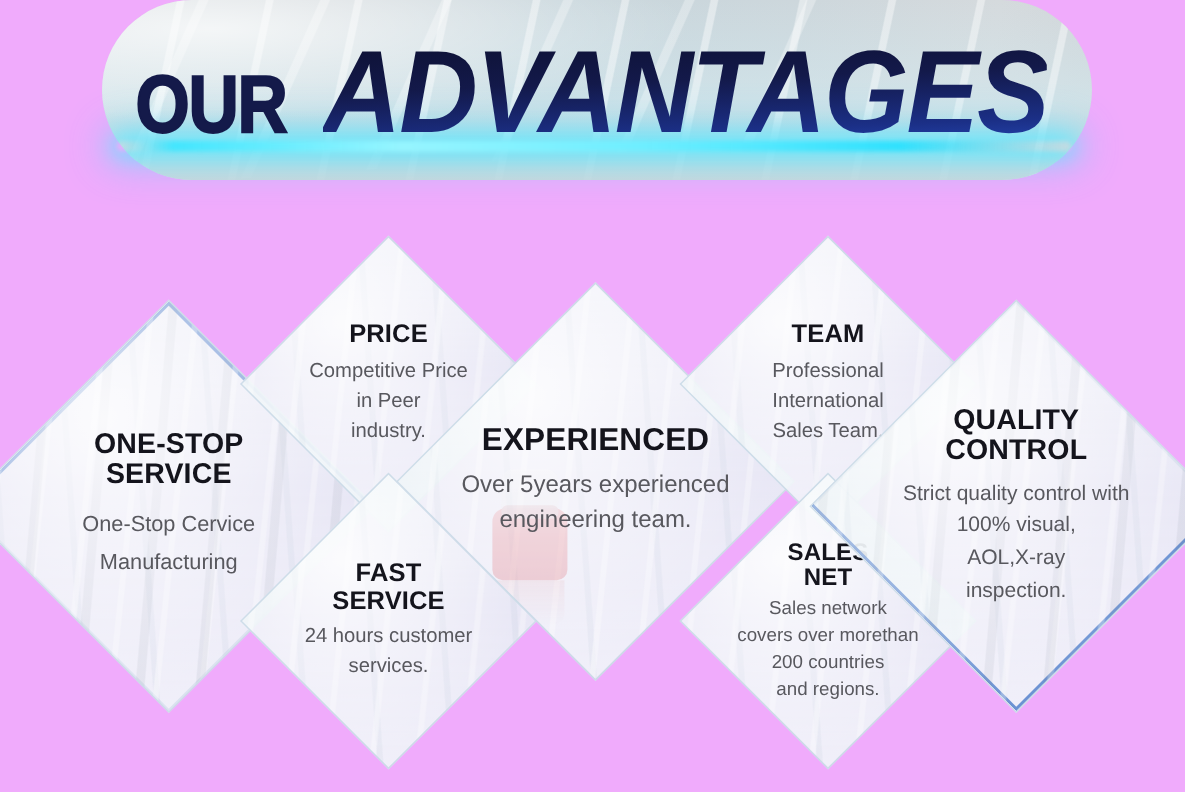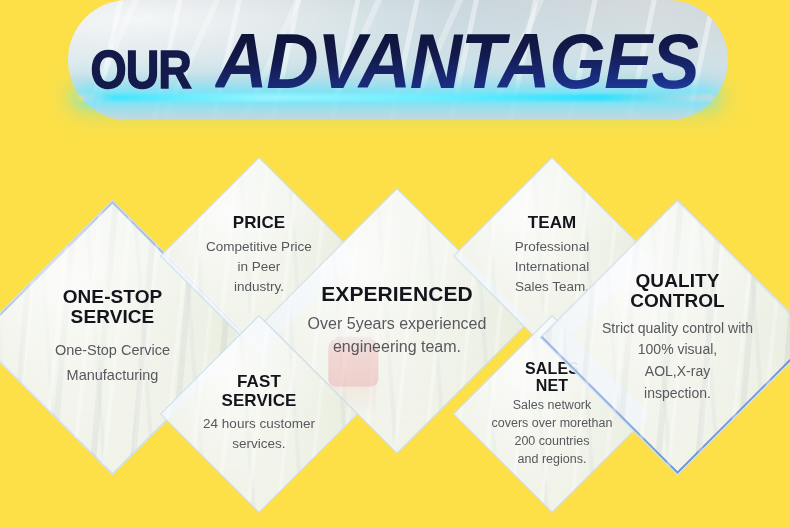--- a/index.html
+++ b/index.html
@@ -3,21 +3,21 @@
 <meta charset="utf-8">
 <style>
   html,body{margin:0;padding:0;}
   body{
     width:790px;height:528px;
     background:#ffffff;
     font-family:"Liberation Sans", sans-serif;
     overflow:hidden;
     position:relative;
   }
-  #stage{position:absolute;inset:0;width:790px;height:528px;overflow:hidden;background:#fde047;}
+  #stage{position:absolute;inset:0;width:790px;height:528px;overflow:hidden;background:#f0abfc;}
 
   
   .banner{
     position:absolute;left:68px;top:0px;width:660px;height:120px;
     border-radius:60px;
     overflow:hidden;
     background:
       linear-gradient(180deg,rgba(255,255,255,0) 0%,rgba(210,235,242,.55) 55%,rgba(196,222,230,.75) 80%,rgba(225,232,234,.85) 100%),
       linear-gradient(100deg,#d9dee1 0%,#cfd6da 22%,#c8d6dc 45%,#cdd7dc 68%,#d5dadd 88%,#d0d5d8 100%);
   }

